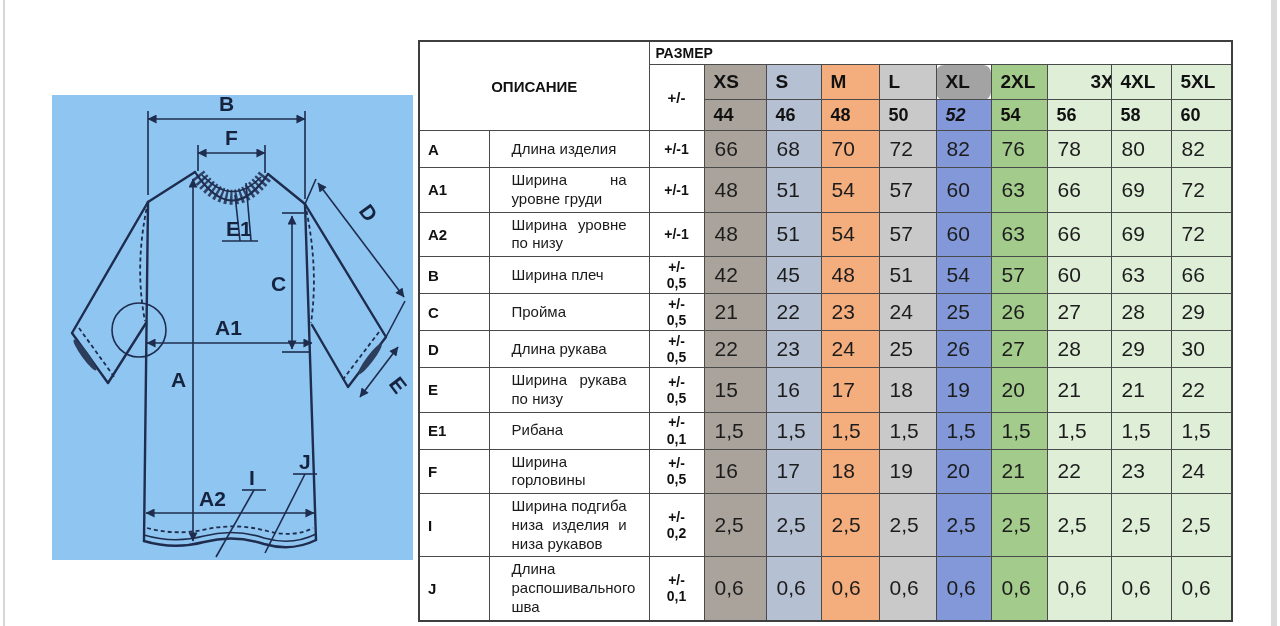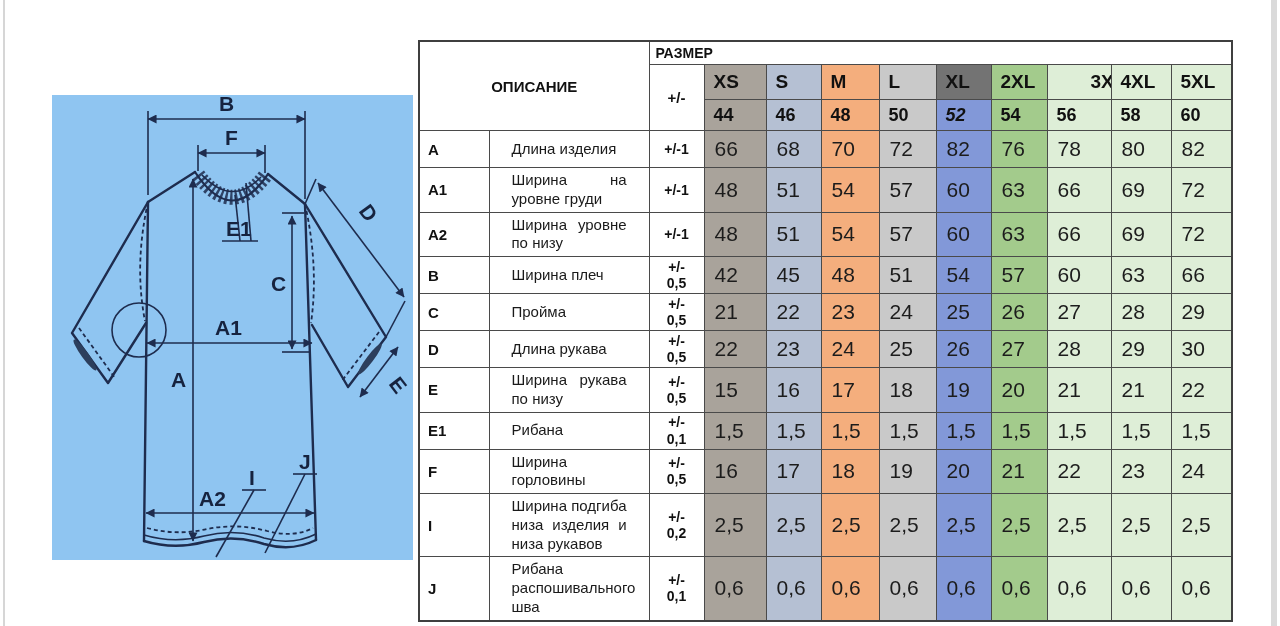--- a/index.html
+++ b/index.html
@@ -174,21 +174,21 @@
     <tr>
       <th class="desc-head" rowspan="3" colspan="2">ОПИСАНИЕ</th>
       <th class="size-group" colspan="10">РАЗМЕР</th>
     </tr>
     <tr>
       <th class="tol-head" rowspan="2">+/-</th>
     <th class="size-name" style="background: rgb(169, 163, 155);">XS</th>
         <th class="size-name" style="background: rgb(181, 192, 211);">S</th>
         <th class="size-name" style="background: rgb(244, 174, 125);">M</th>
         <th class="size-name" style="background: rgb(201, 201, 201);">L</th>
-        <th class="size-name" style="background: #737373;">XL</th>
+        <th class="size-name" style="background: #a3a3a3; border-radius: 8px;">XL</th>
         <th class="size-name" style="background: rgb(163, 203, 140);">2XL</th>
         <th class="size-name" style="background: rgb(222, 238, 215); padding-left: 43px;">3XL</th>
         <th class="size-name" style="background: rgb(222, 238, 215);">4XL</th>
         <th class="size-name" style="background: rgb(222, 238, 215);">5XL</th>
       </tr>
     <tr>
         <th class="size-number" style="background: rgb(169, 163, 155);">44</th>
         <th class="size-number" style="background: rgb(181, 192, 211);">46</th>
         <th class="size-number" style="background: rgb(244, 174, 125);">48</th>
         <th class="size-number" style="background: rgb(201, 201, 201);">50</th>
@@ -342,21 +342,21 @@
         <td class="val-cell" style="background: rgb(244, 174, 125);">2,5</td>
         <td class="val-cell" style="background: rgb(201, 201, 201);">2,5</td>
         <td class="val-cell" style="background: rgb(130, 152, 216);">2,5</td>
         <td class="val-cell" style="background: rgb(163, 203, 140);">2,5</td>
         <td class="val-cell" style="background: rgb(222, 238, 215);">2,5</td>
         <td class="val-cell" style="background: rgb(222, 238, 215);">2,5</td>
         <td class="val-cell" style="background: rgb(222, 238, 215);">2,5</td>
       </tr>
       <tr>
         <td class="code-cell">J</td>
-        <td class="desc-cell">Рибана распошивального шва</td>
+        <td class="desc-cell">Длина распошивального шва</td>
         <td class="tol-cell">+/-
 0,1</td>
         <td class="val-cell" style="background: rgb(169, 163, 155);">0,6</td>
         <td class="val-cell" style="background: rgb(181, 192, 211);">0,6</td>
         <td class="val-cell" style="background: rgb(244, 174, 125);">0,6</td>
         <td class="val-cell" style="background: rgb(201, 201, 201);">0,6</td>
         <td class="val-cell" style="background: rgb(130, 152, 216);">0,6</td>
         <td class="val-cell" style="background: rgb(163, 203, 140);">0,6</td>
         <td class="val-cell" style="background: rgb(222, 238, 215);">0,6</td>
         <td class="val-cell" style="background: rgb(222, 238, 215);">0,6</td>

